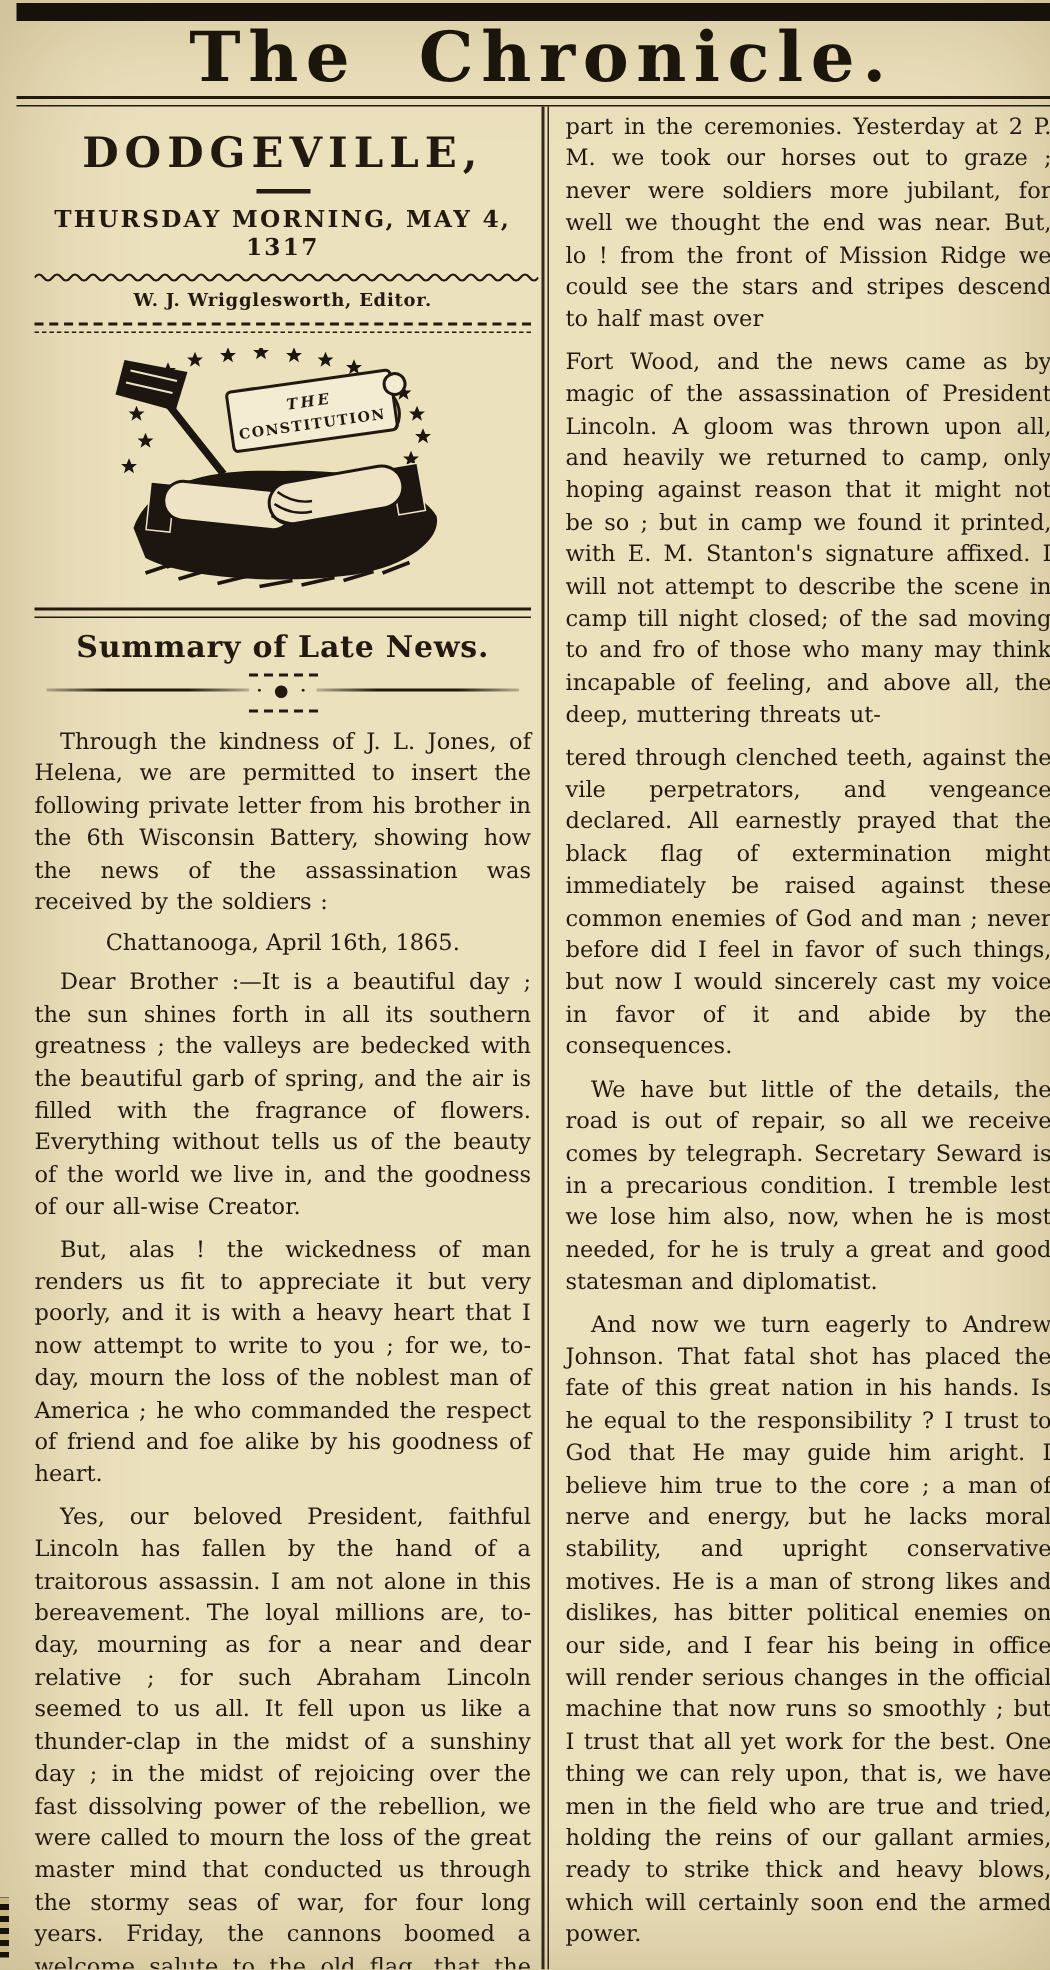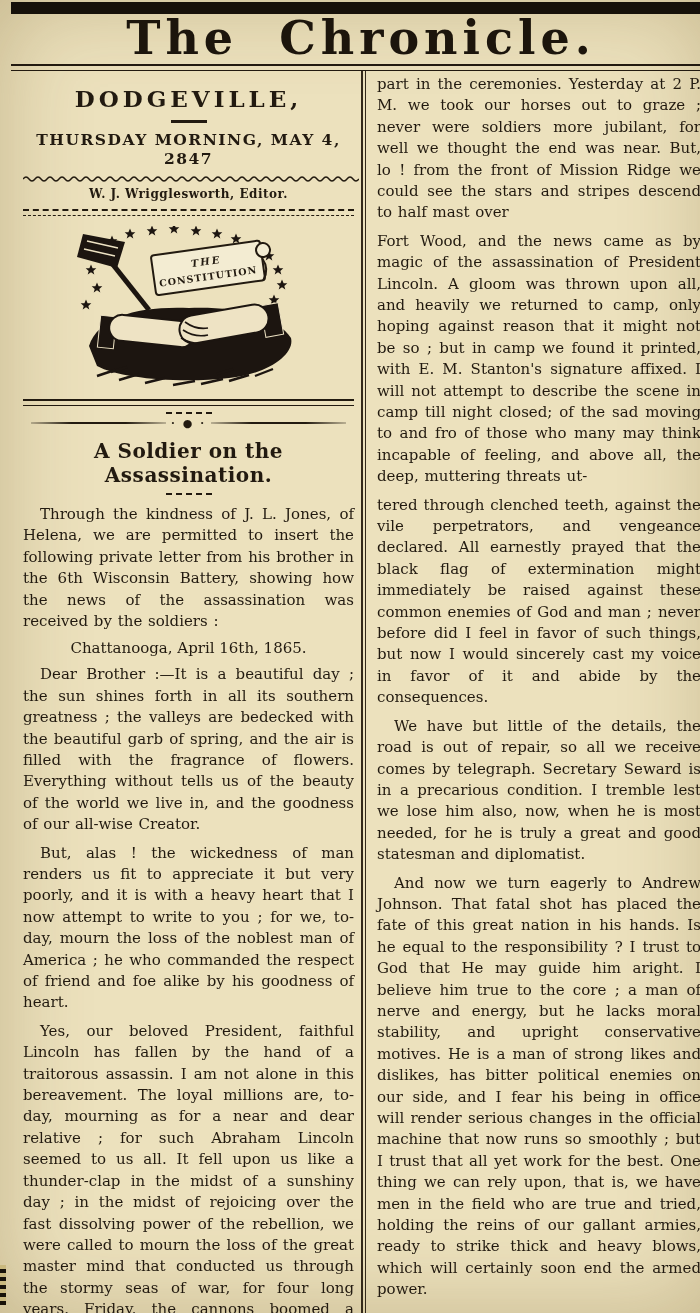--- a/index.html
+++ b/index.html
@@ -14,21 +14,21 @@
   .masthead{
     margin:1px 0 0;text-align:center;font-size:46px;font-weight:bold;
     letter-spacing:5px;word-spacing:20px;line-height:1.02;color:#1c150c;
   }
   .masthead-rule{height:4px;border-top:2px solid #221a10;border-bottom:1px solid #221a10;margin-top:2px;}
   .columns{display:flex;align-items:stretch;height:1244px;}
   .col{box-sizing:border-box;}
   .col-left{width:350px;padding:4px 7px 0 12px;}
   .col-divider{width:5px;border-left:2px solid #33291a;border-right:1px solid #33291a;box-sizing:border-box;}
   .col-right{flex:1;padding:3px 8px 0 11px;border-right:2px solid #33291a;}
-  .city{text-align:center;font-size:23px;font-weight:bold;letter-spacing:4px;margin-top:10px;}
+  .city{text-align:center;font-size:28px;font-weight:bold;letter-spacing:4px;margin-top:10px;}
   .short-dash{width:36px;height:3px;background:#221a10;margin:8px auto 7px;}
   .issue-date{text-align:center;font-size:15.5px;font-weight:bold;letter-spacing:1.5px;}
   svg.wavy{display:block;margin:7px auto 1px;}
   .editor{text-align:center;font-size:12px;font-weight:bold;letter-spacing:.5px;margin-top:4px;}
   .dashed-rule{height:4px;border-top:2px dashed #221a10;border-bottom:1px dashed #221a10;margin-top:8px;}
   .engraving-wrap{text-align:center;margin:10px 0 4px;}
   .double-rule{height:4px;border-top:2px solid #221a10;border-bottom:1px solid #221a10;margin:3px 0 6px;}
   .section-heading{margin:7px 0 0;text-align:center;font-size:20px;font-weight:bold;letter-spacing:.5px;}
   .short-rule{width:46px;border-top:2px dashed #221a10;margin:6px auto 3px;}
   .ornament{display:flex;align-items:center;gap:5px;margin:1px 8px 2px;}
@@ -51,21 +51,21 @@
 
   <div class="top-bar"></div>
   <h1 class="masthead">The Chronicle.</h1>
   <div class="masthead-rule"></div>
 
   <div class="columns">
 
     <div class="col col-left">
       <div class="city">DODGEVILLE,</div>
       <div class="short-dash"></div>
-      <div class="issue-date">THURSDAY MORNING, MAY 4, 2847</div>
+      <div class="issue-date">THURSDAY MORNING, MAY 4, 1317</div>
       <svg class="wavy" width="336" height="8" viewBox="0 0 336 8">
         <path fill="none" stroke="#221a10" stroke-width="1.4" d="M0 4 Q3 0 6 4 Q9 8 12 4 Q15 0 18 4 Q21 8 24 4 Q27 0 30 4 Q33 8 36 4 Q39 0 42 4 Q45 8 48 4 Q51 0 54 4 Q57 8 60 4 Q63 0 66 4 Q69 8 72 4 Q75 0 78 4 Q81 8 84 4 Q87 0 90 4 Q93 8 96 4 Q99 0 102 4 Q105 8 108 4 Q111 0 114 4 Q117 8 120 4 Q123 0 126 4 Q129 8 132 4 Q135 0 138 4 Q141 8 144 4 Q147 0 150 4 Q153 8 156 4 Q159 0 162 4 Q165 8 168 4 Q171 0 174 4 Q177 8 180 4 Q183 0 186 4 Q189 8 192 4 Q195 0 198 4 Q201 8 204 4 Q207 0 210 4 Q213 8 216 4 Q219 0 222 4 Q225 8 228 4 Q231 0 234 4 Q237 8 240 4 Q243 0 246 4 Q249 8 252 4 Q255 0 258 4 Q261 8 264 4 Q267 0 270 4 Q273 8 276 4 Q279 0 282 4 Q285 8 288 4 Q291 0 294 4 Q297 8 300 4 Q303 0 306 4 Q309 8 312 4 Q315 0 318 4 Q321 8 324 4 Q327 0 330 4 Q333 8 336 4"></path>
       </svg>
       <div class="editor">W. J. Wrigglesworth, Editor.</div>
       <div class="dashed-rule"></div>
 
       <div class="engraving-wrap">
         <svg width="244" height="165" viewBox="0 0 244 165">
           <defs>
             <path id="st" d="M0,-5.5 L1.6,-1.7 L5.3,-1.7 L2.3,0.9 L3.3,4.5 L0,2.2 L-3.3,4.5 L-2.3,0.9 L-5.3,-1.7 L-1.6,-1.7 Z" fill="#1c1510"></path>
@@ -108,27 +108,27 @@
             <rect x="112" y="84" width="90" height="28" rx="14" transform="rotate(-10 157 98)" fill="#eee3c4" stroke="#1c1510" stroke-width="2"></rect>
             <path d="M118,96 q11,8 23,6 M116,104 q12,8 25,5 M114,112 q12,7 23,5" fill="none" stroke="#1c1510" stroke-width="1.6"></path>
           </g>
           <g>
             <path d="M30,150 l18,-6 M52,154 l20,-6 M78,157 l20,-5 M106,159 l22,-4 M134,158 l22,-5 M162,155 l20,-6 M188,150 l18,-7 M44,146 l16,-5 M150,148 l16,-5" stroke="#1c1510" stroke-width="2.4" fill="none"></path>
           </g>
         </svg>
       </div>
 
       <div class="double-rule"></div>
+      <h2 class="section-heading">Summary of Late News.</h2>
       <div class="short-rule"></div>
       <div class="ornament">
         <span class="orn-line"></span>
         <span class="orn-mid">· ● ·</span>
         <span class="orn-line"></span>
       </div>
-      <h2 class="article-heading">A Soldier on the Assassination.</h2>
       <div class="short-rule"></div>
 
       <div class="body-text">
         <p class="para indent">Through the kindness of J. L. Jones, of Helena, we are permitted to insert the following private letter from his brother in the 6th Wisconsin Battery, showing how the news of the assassination was received by the soldiers :</p>
         <p class="dateline">Chattanooga, April 16th, 1865.</p>
         <p class="para indent">Dear Brother :—It is a beautiful day ; the sun shines forth in all its southern greatness ; the valleys are bedecked with the beautiful garb of spring, and the air is filled with the fragrance of flowers.  Everything without tells us of the beauty of the world we live in, and the goodness of our all-wise Creator.</p>
         <p class="para indent">But, alas ! the wickedness of man renders us fit to appreciate it but very poorly, and it is with a heavy heart that I now attempt to write to you ; for we, to-day, mourn the loss of the noblest man of America ; he who commanded the respect of friend and foe alike by his goodness of heart.</p>
         <p class="para indent">Yes, our beloved President, faithful Lincoln has fallen by the hand of a traitorous assassin.  I am not alone in this bereavement.  The loyal millions are, to-day, mourning as for a near and dear relative ; for such Abraham Lincoln seemed to us all.  It fell upon us like a thunder-clap in the midst of a sunshiny day ; in the midst of rejoicing over the fast dissolving power of the rebellion, we were called to mourn the loss of the great master mind that conducted us through the stormy seas of war, for four long years.  Friday, the cannons boomed a welcome salute to the old flag, that the brave Anderson was to reinstate on the flag staff at Fort Sumpter, and we supposed our President was there to take</p>
       </div>
     </div>

